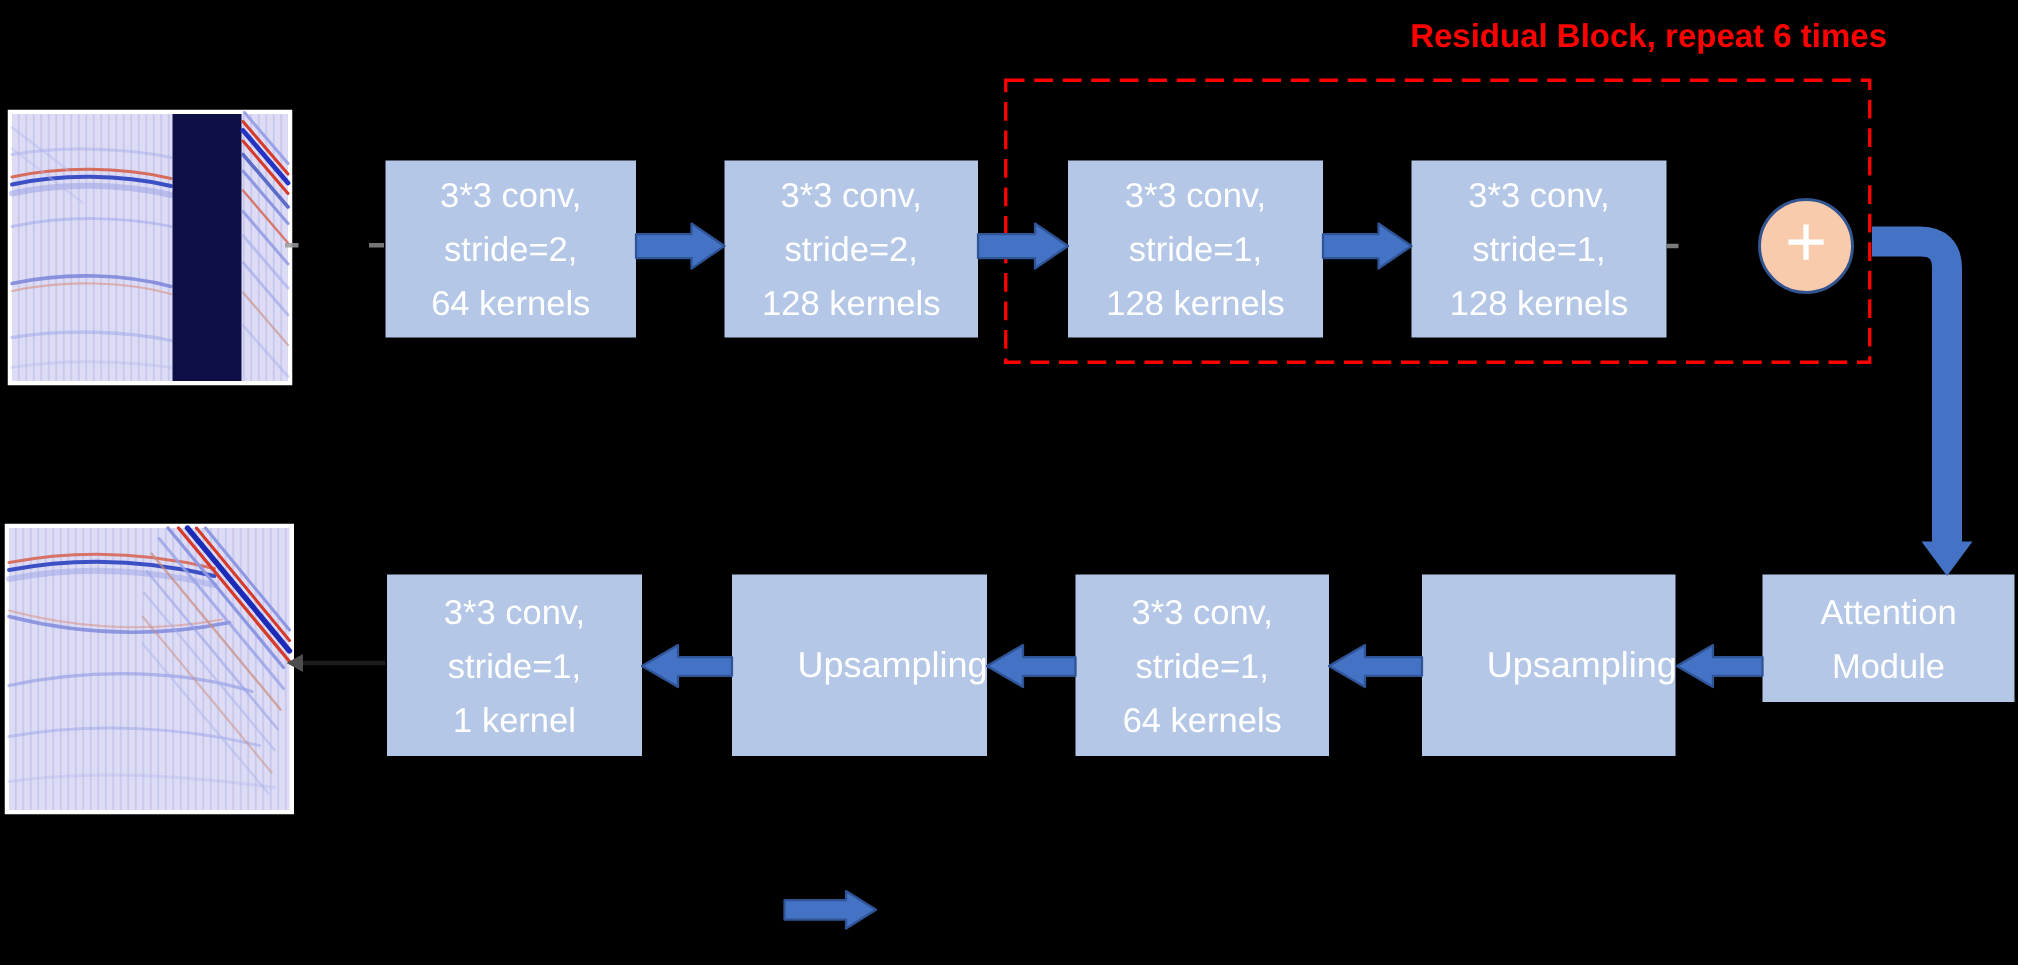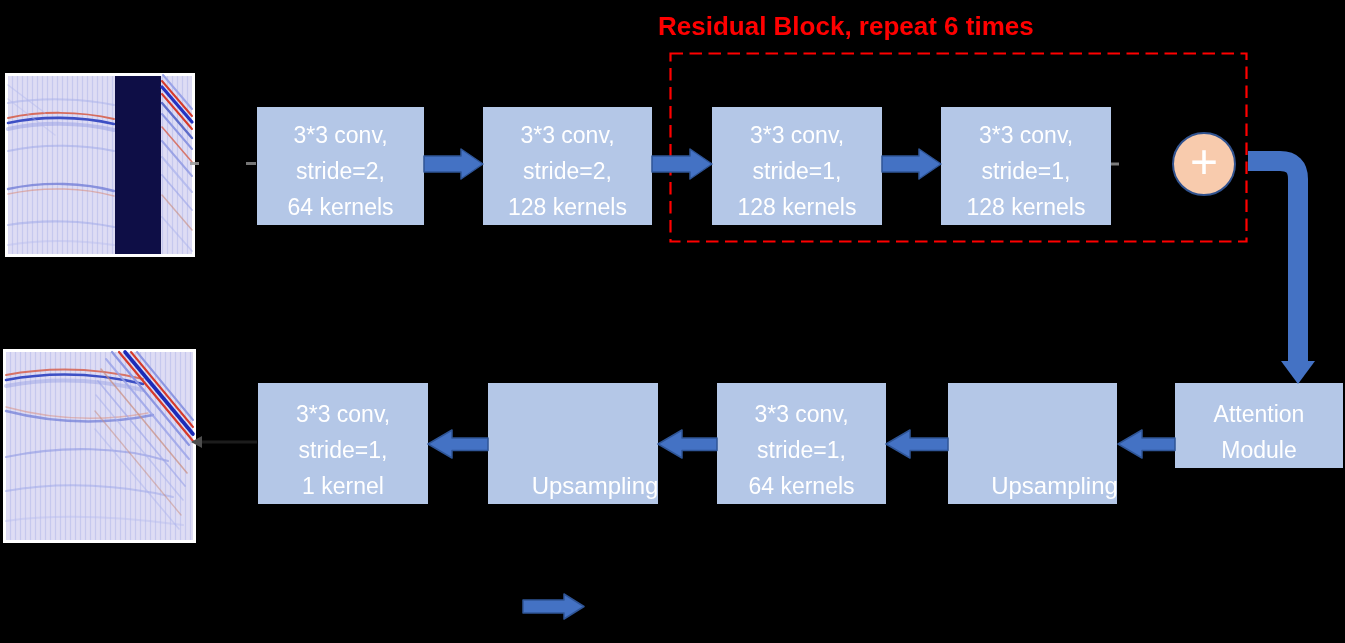--- a/index.html
+++ b/index.html
@@ -1,23 +1,23 @@
 <!DOCTYPE html>
 <html><head>
 <meta charset="utf-8">
 <style>
   html,body{margin:0;padding:0;background:#000;}
   #stage{position:relative;width:1345px;height:643px;background:#000;overflow:hidden;
          font-family:"Liberation Sans",sans-serif;}
-  .node{position:absolute;background:#b4c7e7;color:#fff;display:flex;align-items:flex-end;
+  .node{position:absolute;background:#b4c7e7;color:#fff;display:flex;align-items:center;
         justify-content:center;text-align:center;z-index:2;}
   .node .txt{white-space:pre-line;font-size:23px;line-height:36px;}
   .node .txt.single{font-size:24px;margin-left:44px;}
-  #residual-title{position:absolute;left:658px;top:11px;width:600px;text-align:left;
-        color:#ff0000;font-size:26px;font-weight:bold;z-index:6;letter-spacing:0px;}
+  #residual-title{position:absolute;left:658px;top:11px;width:600px;text-align:right;
+        color:#ff0000;font-size:22px;font-weight:bold;z-index:6;letter-spacing:0px;}
   #plus-circle{position:absolute;left:1172px;top:132px;width:64px;height:64px;border-radius:50%;
         background:#f8cbad;border:2.5px solid #31538f;box-sizing:border-box;z-index:6;
         display:flex;align-items:center;justify-content:center;}
   #plus-circle .plus{color:#fff;font-size:48px;font-weight:400;line-height:48px;
         transform:translateY(-2px);}
   .imgwrap{position:absolute;z-index:1;}
   #overlay{position:absolute;left:0;top:0;z-index:5;pointer-events:none;}
 </style>
 </head>
 <body>

